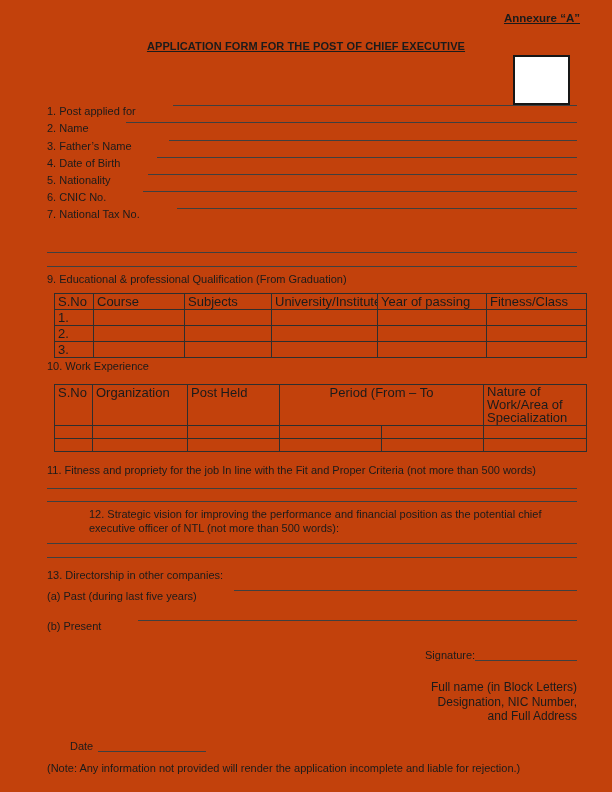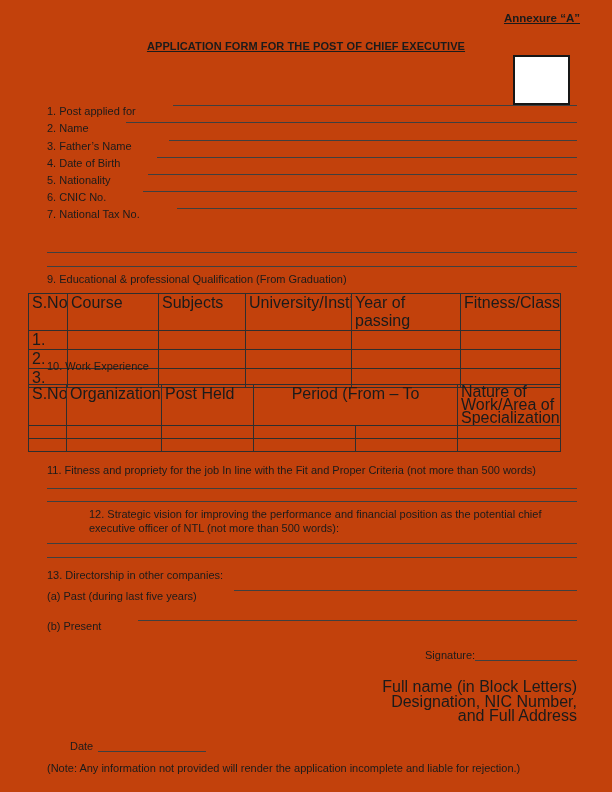--- a/index.html
+++ b/index.html
@@ -40,42 +40,42 @@
     position: absolute; left: 47px; right: 35px;
     border-bottom: 1px solid #3f3f3f; height: 0;
   }
   .sec-label {
     position: absolute; left: 47px; font-size: 11px; white-space: nowrap;
   }
   .sec-label.wrap {
     right: 35px; white-space: normal; line-height: 14px; margin-left: 42px;
   }
   .form-table {
-    position: absolute; left: 28px; width: 532px;
+    position: absolute; left: 54px; width: 532px;
     border-collapse: collapse; table-layout: fixed;
-    font-size: 16px;
+    font-size: 13px;
   }
   .form-table th, .form-table td {
     border: 1px solid #2e2e2e;
     font-weight: 400; text-align: left;
     padding: 0 3px; vertical-align: top; overflow: hidden;
   }
   .t1 th { height: 14px; }
   .t1 td { height: 13px; }
   .t2 th { height: 41px; }
   .t2 td { height: 13px; }
   .t2 th.period-hdr { text-align: center; }
   .t2 th.nature-hdr { white-space: pre-line; line-height: 13px; }
   .sig-row {
     position: absolute; left: 418px; right: 35px; top: 645px;
     display: flex; align-items: flex-end; height: 16px; font-size: 11px; margin-left: 7px;
   }
   .fullname-block {
     position: absolute; right: 35px; top: 680px;
-    text-align: right; font-size: 16px; line-height: 14.5px;
+    text-align: right; font-size: 12px; line-height: 14.5px;
   }
   .date-row {
     position: absolute; left: 47px; top: 736px; width: 136px;
     display: flex; align-items: flex-end; height: 16px; font-size: 11px; margin-left: 23px;
   }
   .note-line {
     position: absolute; left: 47px; top: 762px;
     font-size: 11px; white-space: nowrap;
   }
 </style>

